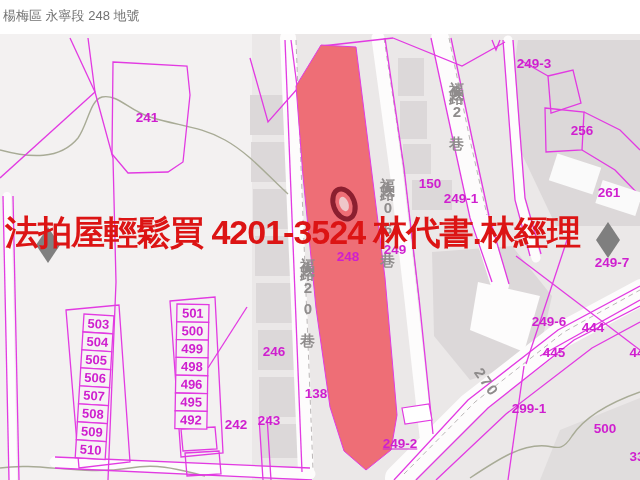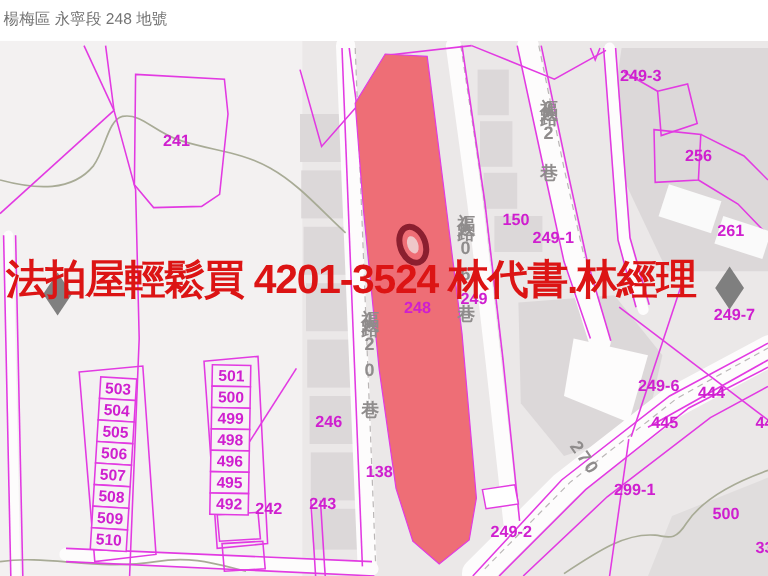--- a/index.html
+++ b/index.html
@@ -179,38 +179,38 @@
           <text x="193" y="388.5" class="unit-text">496</text>
           <rect x="177" y="393" width="32" height="17.8" class="unit-box"></rect>
           <text x="193" y="406.3" class="unit-text">495</text>
           <rect x="177" y="410.8" width="32" height="17.8" class="unit-box"></rect>
           <text x="193" y="424.1" class="unit-text">492</text>
         </g>
       </svg>
 
     <div id="label-layer">
         <span class="plabel" style="left: 147px; top: 117px;">241</span>
-        <span class="plabel" style="left: 224px; top: 424px;">242</span>
+        <span class="plabel" style="left: 236px; top: 424px;">242</span>
         <span class="plabel" style="left: 269px; top: 420px;">243</span>
         <span class="plabel" style="left: 274px; top: 351px;">246</span>
         <span class="plabel" style="left: 316px; top: 393px;">138</span>
         <span class="plabel" style="left: 348px; top: 256px;">248</span>
         <span class="plabel" style="left: 395px; top: 249px;">249</span>
         <span class="plabel" style="left: 430px; top: 183px;">150</span>
         <span class="plabel" style="left: 461px; top: 198px;">249-1</span>
         <span class="plabel" style="left: 534px; top: 63px;">249-3</span>
         <span class="plabel" style="left: 563px; top: 130px; margin-left: 19px;">256</span>
         <span class="plabel" style="left: 609px; top: 192px;">261</span>
         <span class="plabel" style="left: 612px; top: 262px;">249-7</span>
         <span class="plabel" style="left: 549px; top: 321px;">249-6</span>
         <span class="plabel" style="left: 587px; top: 327px; padding-left: 12px;">444</span>
         <span class="plabel" style="left: 554px; top: 352px;">445</span>
         <span class="plabel" style="left: 637px; top: 352px;">44</span>
         <span class="plabel" style="left: 493px; top: 408px; margin-left: 36px;">299-1</span>
-        <span class="plabel" style="left: 426px; top: 443px;">249-2</span>
+        <span class="plabel" style="left: 400px; top: 443px; text-decoration: underline;">249-2</span>
         <span class="plabel" style="left: 605px; top: 428px;">500</span>
         <span class="plabel" style="left: 637px; top: 456px;">33</span>
         <span class="rlabel" style="left: 307px; top: 246px;">福人路120巷</span>
         <span class="rlabel" style="left: 387px; top: 166px;">福人路106巷</span>
         <span class="rlabel" style="left: 456px; top: 70px;">福人路92巷</span>
         <span class="rlabel rot" style="left: 487px; top: 382px;">270</span>
       </div>
   </div>
 
   <div class="ad">法拍屋輕鬆買  4201-3524  林代書.林經理</div>

